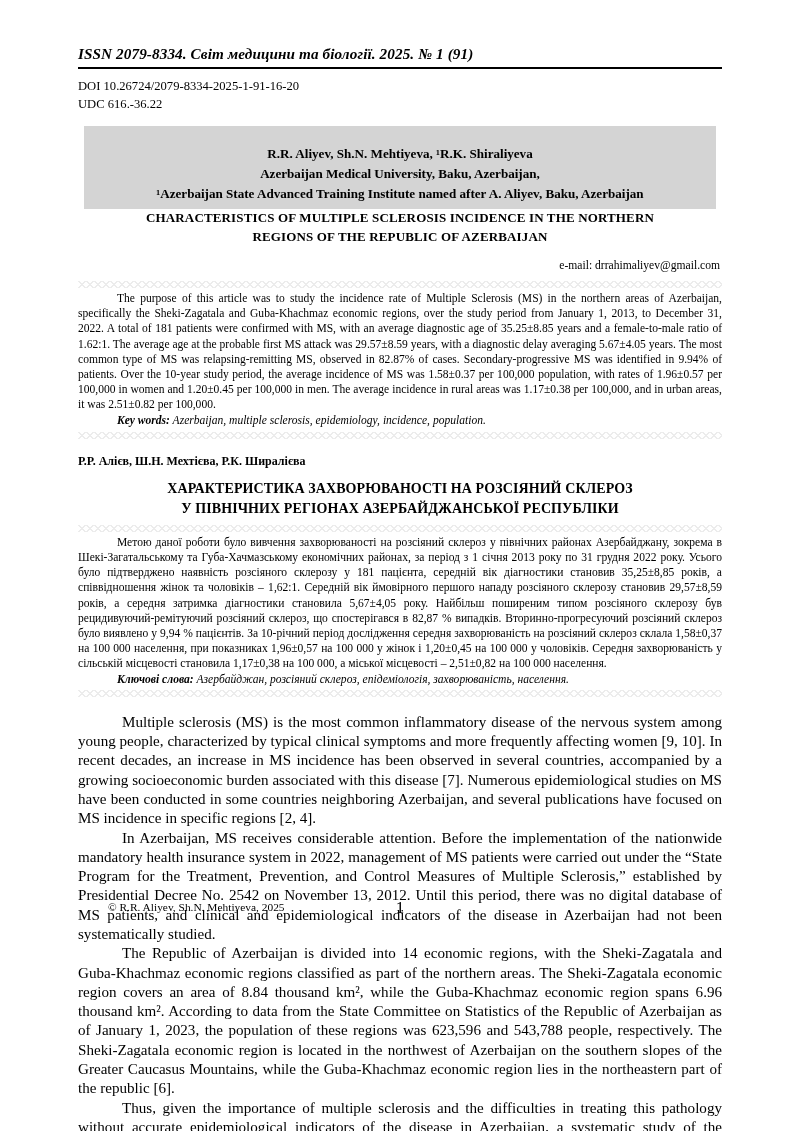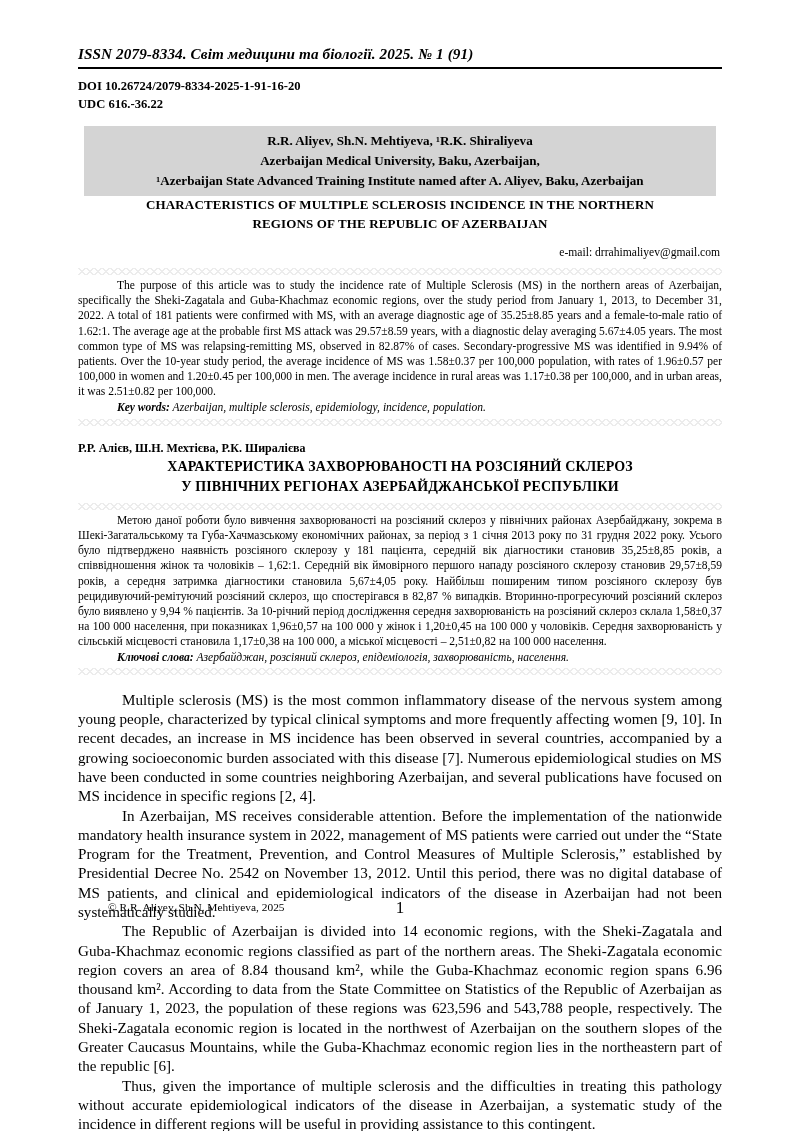--- a/index.html
+++ b/index.html
@@ -38,37 +38,37 @@
   .head-rule {
     margin-top: 4px;
     border-top: 2.4px solid #000;
     height: 0;
     width: 100%;
   }
 
   
   .ids {
     margin-top: 9px;
-    font-weight: 700;
+    font-weight: 400;
     font-size: 12.6px;
     line-height: 1.42;
   }
   .ids div { white-space: nowrap; }
 
   
   .author-band {
     margin-top: 12px;
     margin-left: 6px;
     margin-right: 6px;
     background: #d4d4d4;
     text-align: center;
     font-weight: 700;
     font-size: 13.1px;
     line-height: 1.52;
-    padding: 5px 4px 6px 4px;
+    padding: 18px 4px 6px 4px;
   }
 
   
   .article-title {
     text-align: center;
     font-weight: 700;
     font-size: 13px;
     line-height: 1.42;
     letter-spacing: 0.15px;
   }
@@ -113,20 +113,21 @@
 
   
   .ukr-authors {
     margin-top: 14px;
     text-align: left;
     font-weight: 700;
     font-size: 12px;
     line-height: 1.4;
   }
   .ukr-title {
+    margin-top: 9px;
     text-align: center;
     font-weight: 700;
     font-size: 14px;
     line-height: 1.45;
     letter-spacing: 0.1px;
   }
 
   
   .body-text {
     margin-top: 16px;

